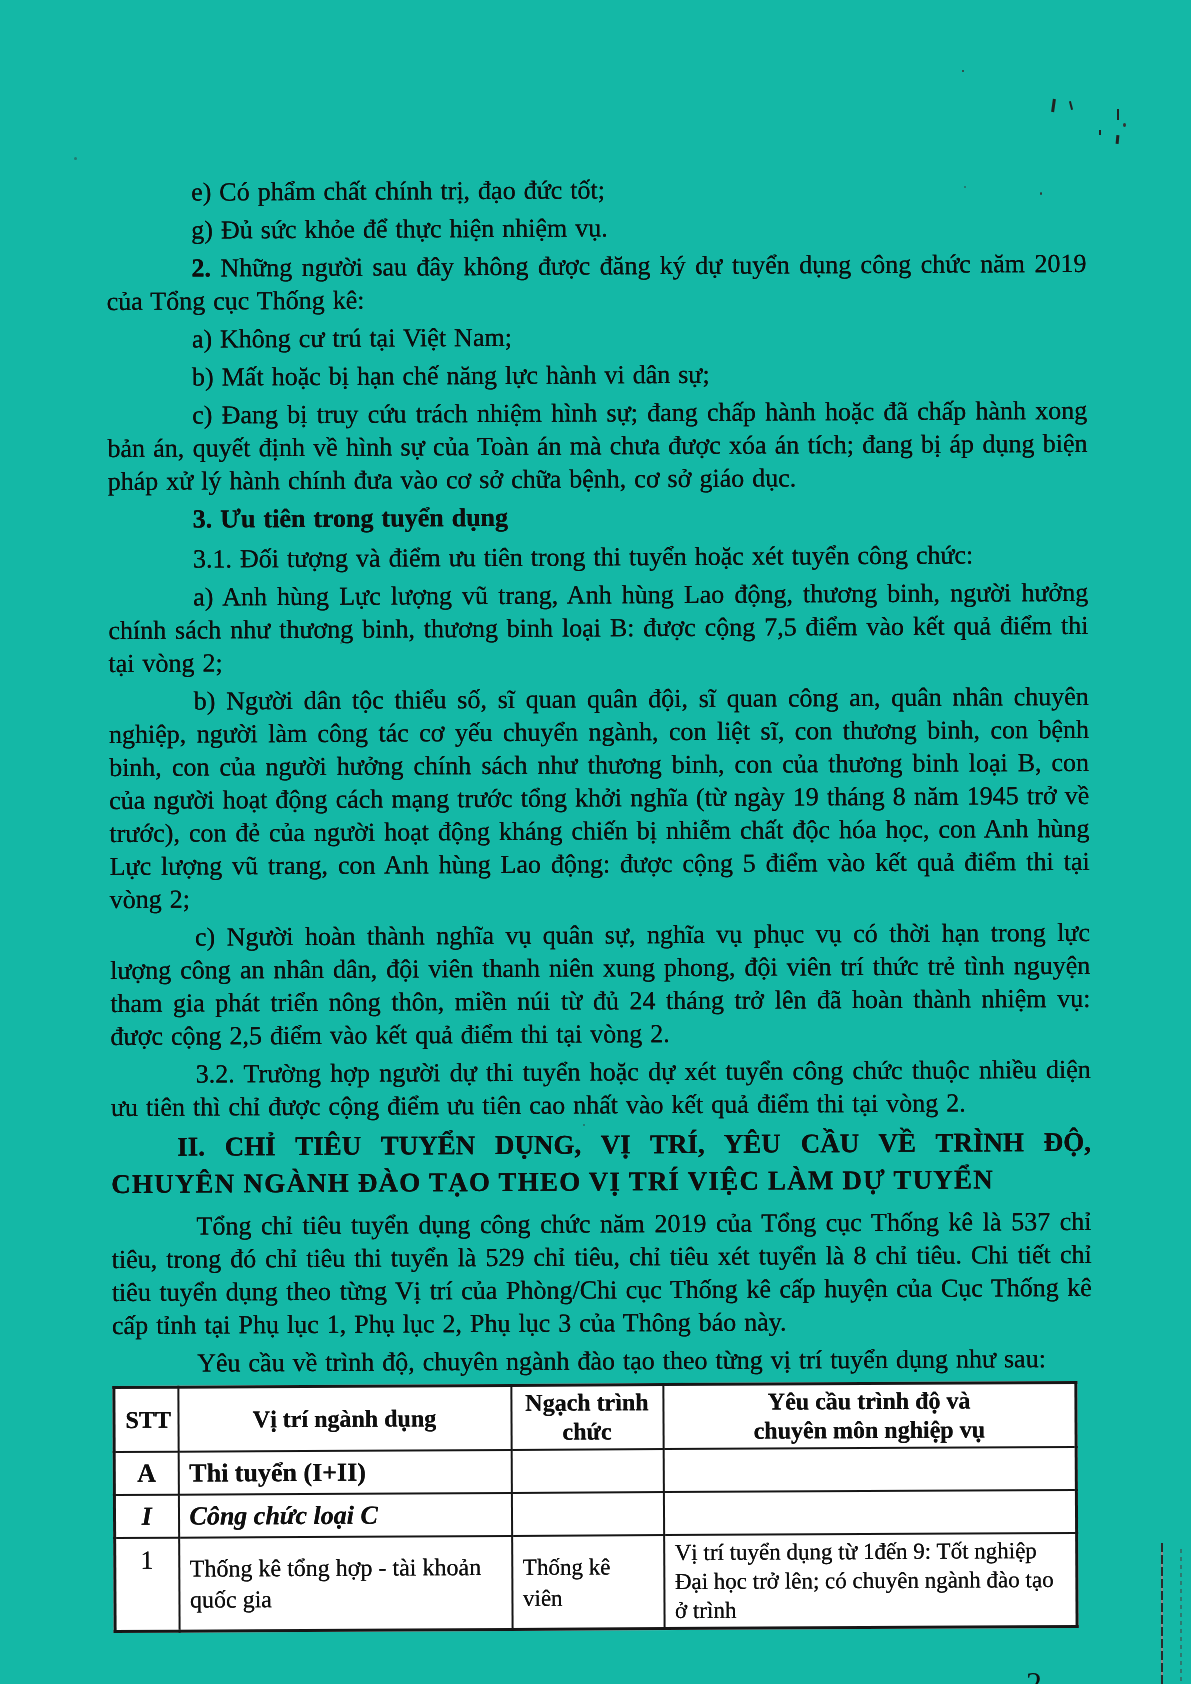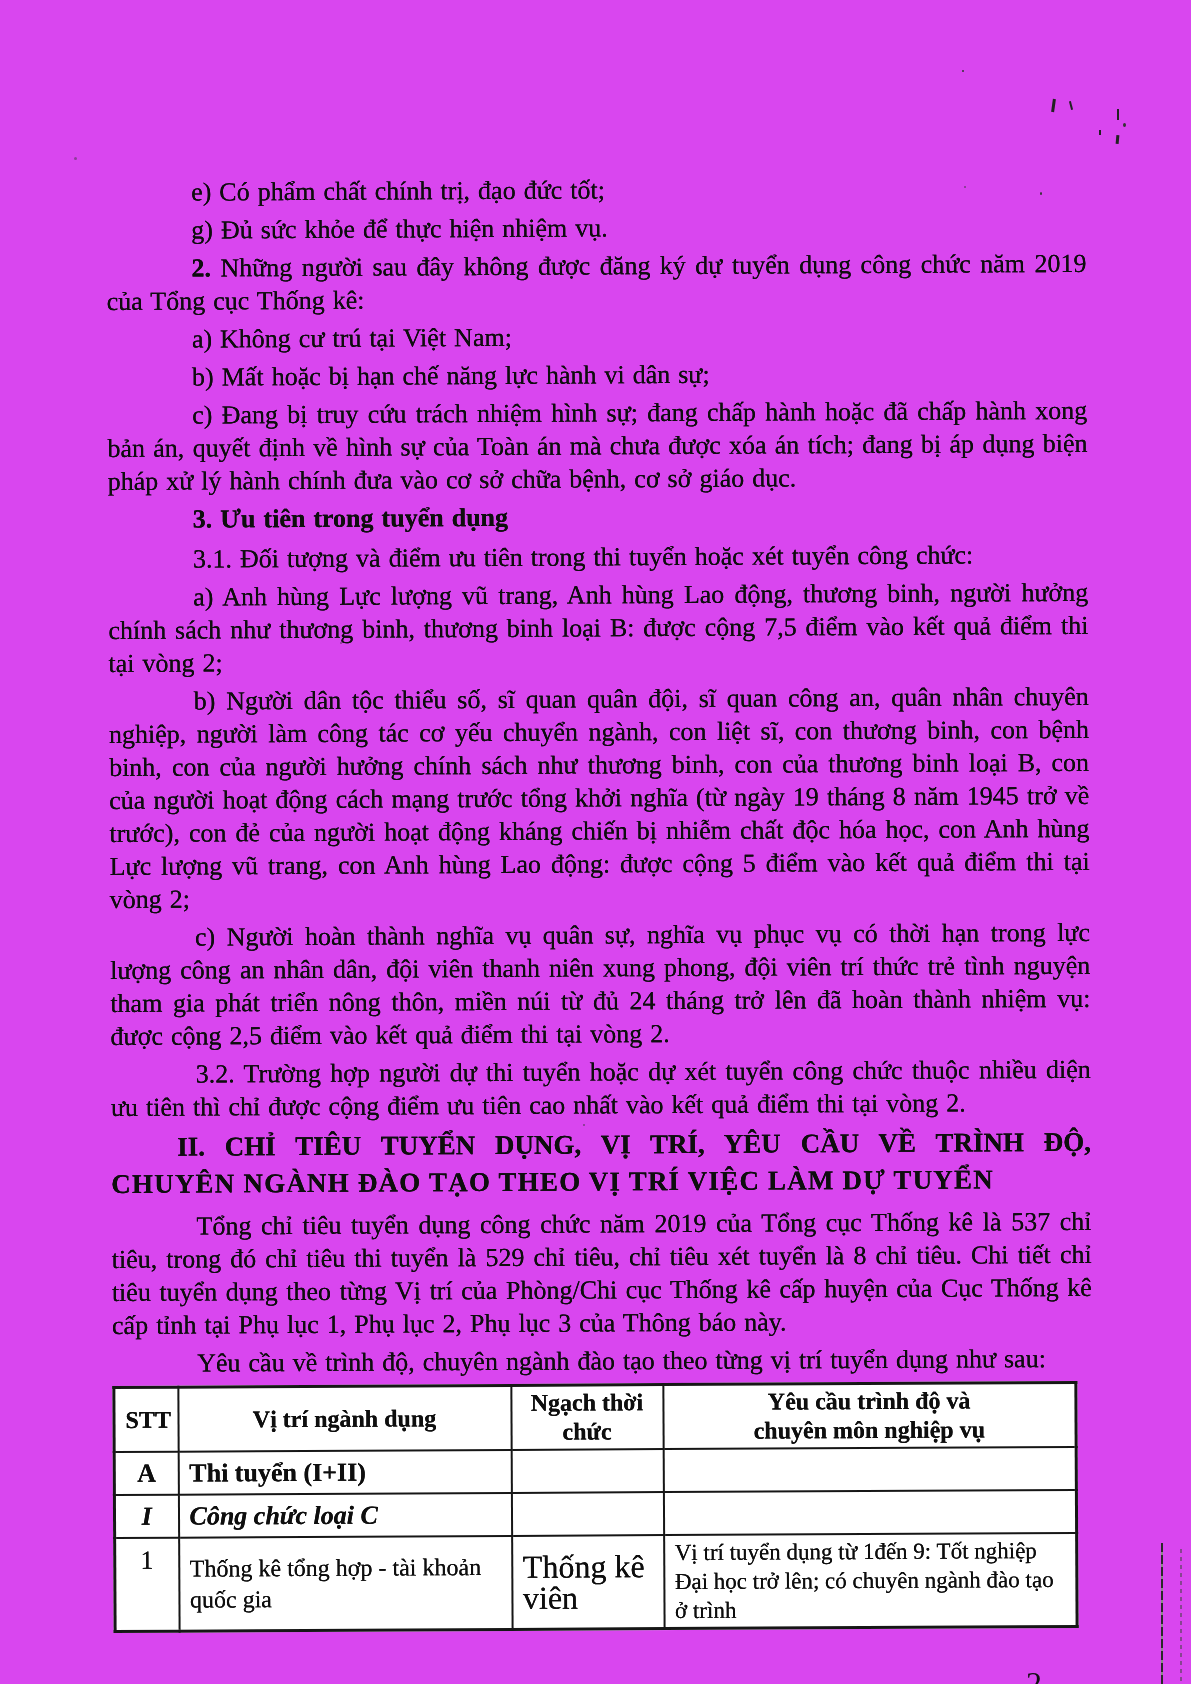--- a/index.html
+++ b/index.html
@@ -1,20 +1,20 @@
 <!DOCTYPE html>
 <html lang="vi"><head>
 <meta charset="utf-8">
 <style>
   html,body{margin:0;padding:0;background:#d9d9d9;}
   .page{
     position:relative;
     width:1191px;height:1684px;
     margin:0 auto;
-    background:#d946ef;
+    background:#14b8a6;
     overflow:hidden;
     font-family:"Liberation Serif","DejaVu Serif",serif;
     color:#0e0e0e;
   }
   .content{
     position:absolute;left:106px;top:176px;width:980px;
     transform:rotate(-0.3deg);
     transform-origin:top left;
   }
   .para{
@@ -59,21 +59,21 @@
   .col-rank{width:152px;}
   .col-req{width:413px;}
   .r-head{height:56px;}
   .r-a{height:43px;}
   .r-i{height:43px;}
   .r-1{height:78px;}
   .cell-stt{text-align:center;}
   .row-bold td{font-weight:bold;}
   .row-bi td{font-weight:bold;font-style:italic;}
   .cell-pos{font-size:24px;line-height:31px;padding-left:14px;}
-  .cell-rank{font-size:32px;padding-left:8px;}
+  .cell-rank{font-size:23px;padding-left:8px;}
   .cell-req{font-size:23px;line-height:29px;padding:4px 8px 4px 12px;}
   
   .speck{position:absolute;background:#333;border-radius:50%;}
   .tick{position:absolute;background:#222;}
   .vline-a{
     position:absolute;left:1161px;top:1543px;width:2px;height:141px;
     background:repeating-linear-gradient(#2a2a2a 0 9px,#8a8a8a 9px 12px);
   }
   .vline-b{
     position:absolute;left:1180px;top:1549px;width:2px;height:135px;opacity:.55;
@@ -128,21 +128,21 @@
       <colgroup>
         <col class="col-stt">
           <col class="col-pos">
           <col class="col-rank">
           <col class="col-req">
       </colgroup>
       <tbody>
           <tr class="r-head">
         <th><span class="th-inner">STT</span></th>
         <th><span class="th-inner">Vị trí ngành dụng</span></th>
-        <th><span class="th-inner">Ngạch thời chức</span></th>
+        <th><span class="th-inner">Ngạch trình chức</span></th>
         <th><span class="th-inner">Yêu cầu trình độ và chuyên môn nghiệp vụ</span></th>
       </tr>
       <tr class="r-a row-bold">
         <td class="cell-stt">A</td>
         <td class="cell-pos" style="font-size:26px;">Thi tuyển (I+II)</td>
         <td class="cell-rank"></td>
         <td class="cell-req"></td>
       </tr>
       <tr class="r-i row-bi">
         <td class="cell-stt">I</td>

